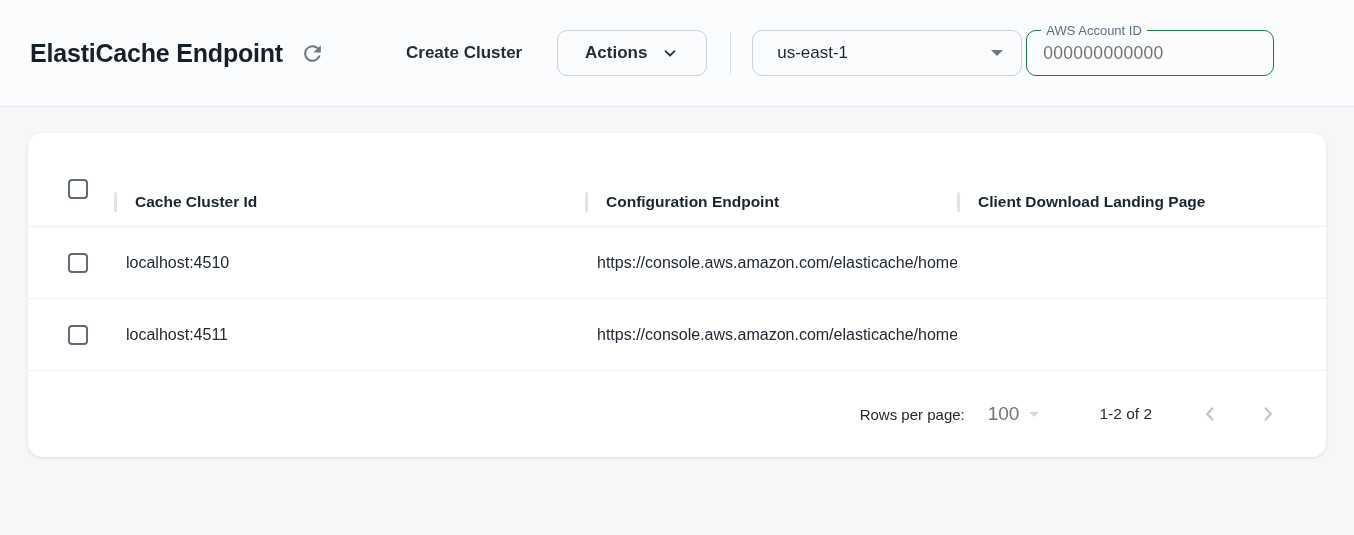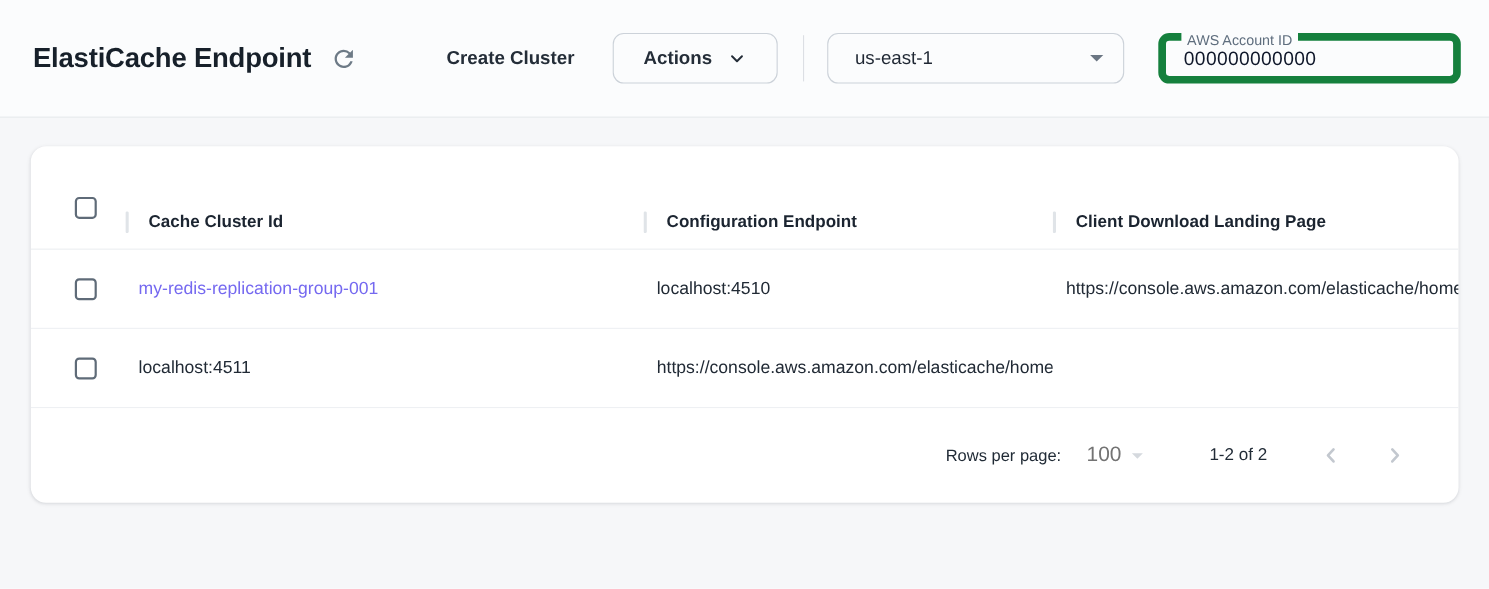--- a/index.html
+++ b/index.html
@@ -71,40 +71,40 @@
   }
   .region-select .grow { flex: 1; }
   .tri-down {
     width: 0; height: 0;
     border-left: 6px solid transparent;
     border-right: 6px solid transparent;
     border-top: 6px solid #6b7683;
   }
   .account-field {
     position: relative;
-    margin-left: 31px;
-    width: 275px; height: 46px;
-    border: 7px solid #15803d;
+    margin-left: 4px;
+    width: 248px; height: 46px;
+    border: 1px solid #15803d;
     border-radius: 10px;
   }
   .account-field .float-label {
     position: absolute;
     top: -8px; left: 14px;
     padding: 0 5px;
     background: #fbfcfd;
     font-size: 13px;
     color: #5f6e7e;
     white-space: nowrap;
   }
   .account-field input {
     width: 100%; height: 100%;
     border: none; background: transparent; outline: none;
     padding: 0 16px;
     font-family: "Liberation Sans", sans-serif;
-    font-size: 17.5px; color: #0f172a;
+    font-size: 17.5px; color: #737373;
     letter-spacing: 0.3px;
   }
 
   
   .content { padding-top: 26px; }
   .card {
     width: 1298px; height: 324px;
     margin: 0 auto;
     background: #ffffff;
     border-radius: 14px;
@@ -240,23 +240,20 @@
       </div>
       <div class="head-cell">
         <span class="col-sep"></span>
         <span class="head-label">Client Download Landing Page</span>
       </div>
     </div>
 
     <div class="grid-row data-row">
       <div class="cb-cell">
         <div class="checkbox"></div>
-      </div>
-      <div class="cell link-cell">
-        <span>my-redis-replication-group-001</span>
       </div>
       <div class="cell">localhost:4510</div>
       <div class="cell">https://console.aws.amazon.com/elasticache/home</div>
     </div>
 
     <div class="grid-row data-row">
       <div class="cb-cell">
         <div class="checkbox"></div>
       </div>
       <div class="cell">localhost:4511</div>

